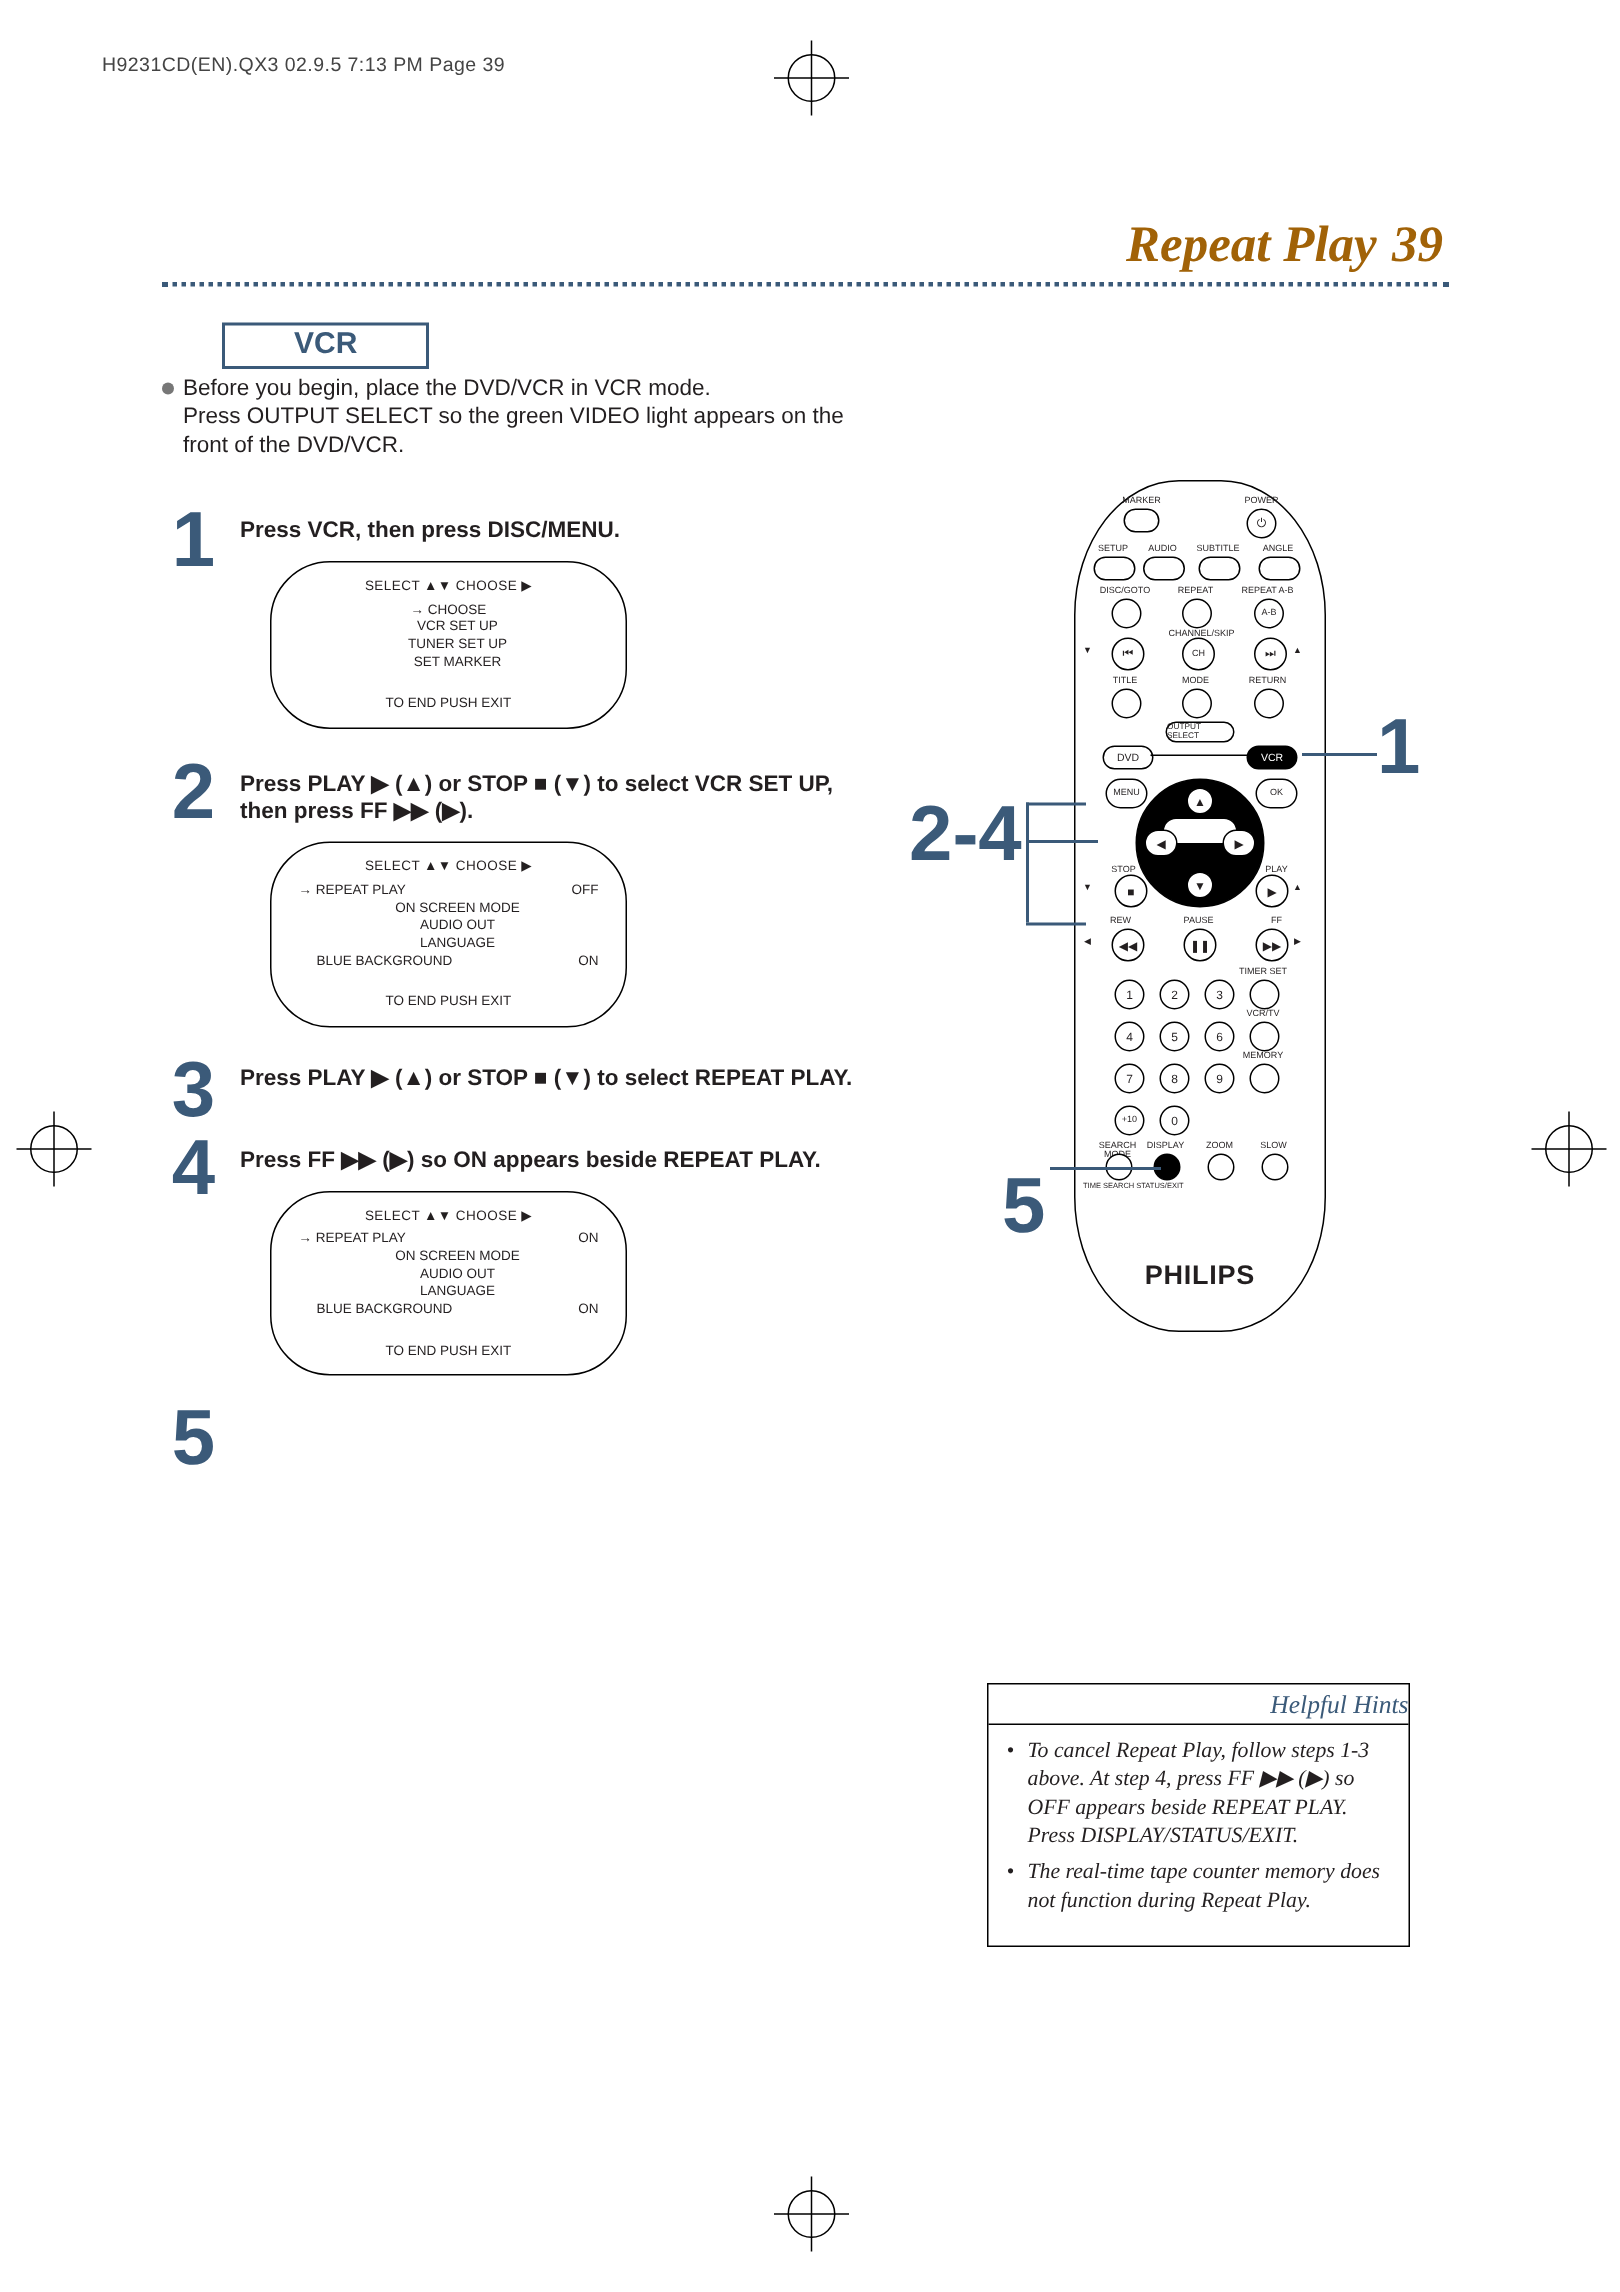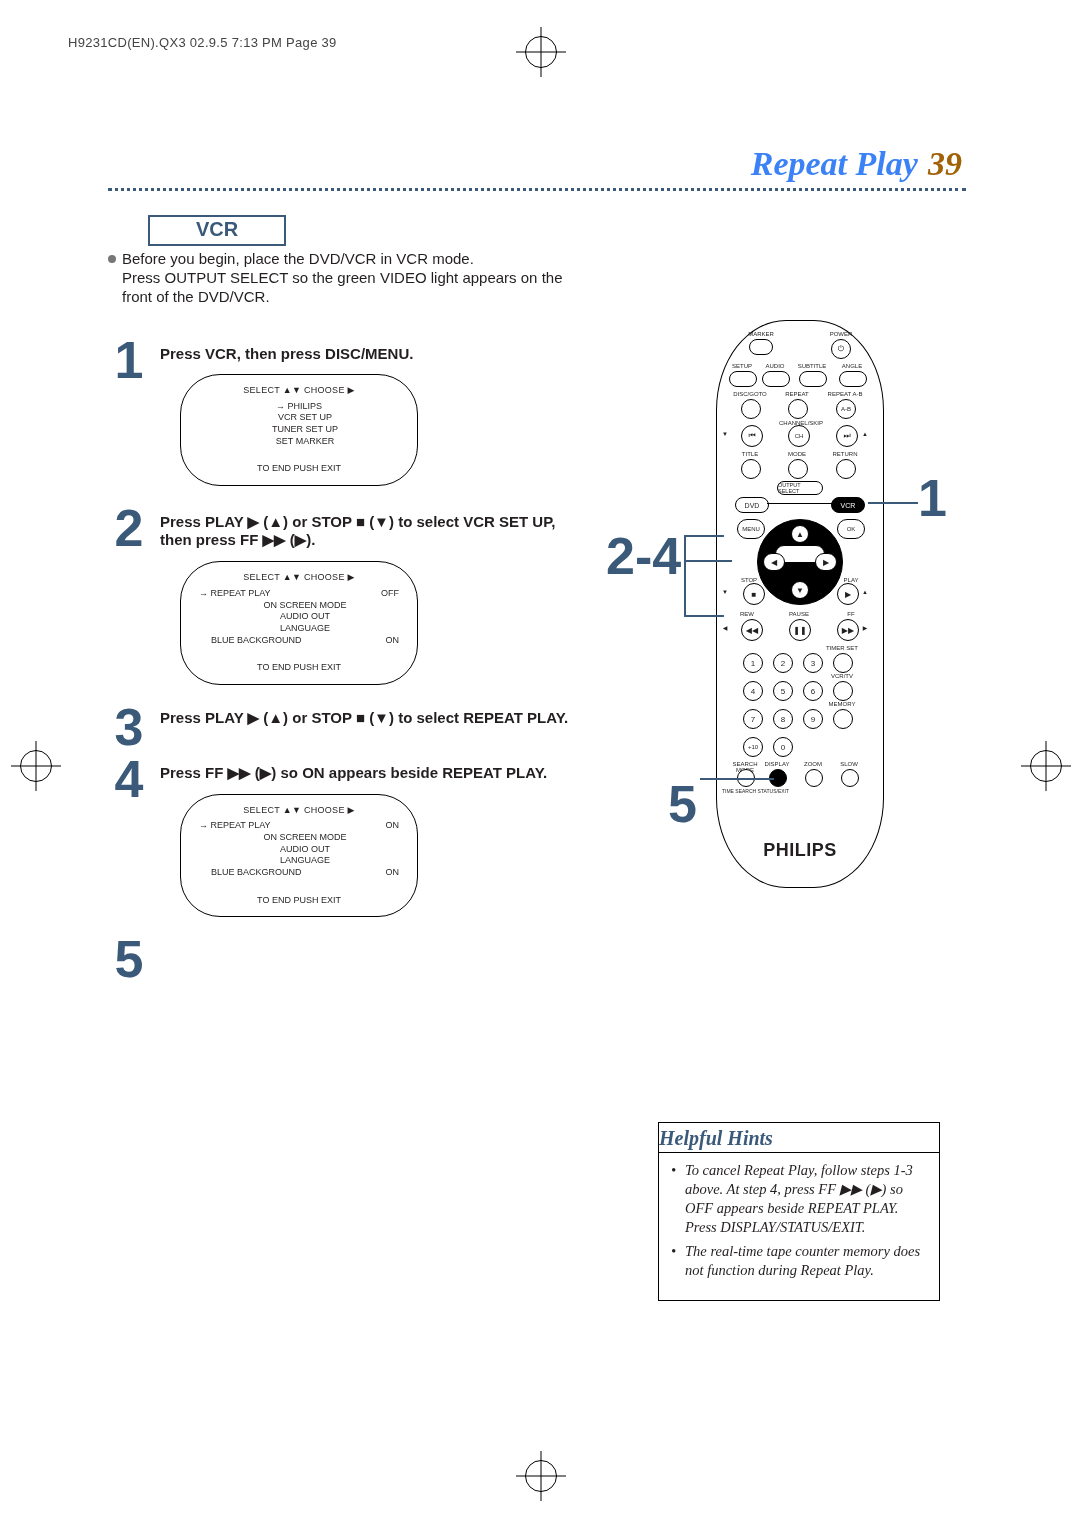--- a/index.html
+++ b/index.html
@@ -33,21 +33,21 @@
   .title-row{
     position:absolute; top:145px; right:0; left:0;
     text-align:right;
     padding-right:10px;
   }
   .title{
     font-family:Georgia,'Times New Roman',serif;
     font-style:italic;
     font-weight:700;
     font-size:34px;
-    color:#3b82f6;
+    color:#a16207;
   }
   .page-num{
     font-family:Georgia,'Times New Roman',serif;
     font-style:italic;
     font-weight:700;
     font-size:34px;
     color:#a16207;
     margin-left:6px;
   }
   .dotted{
@@ -170,25 +170,25 @@
   }
 
   
   .hints{
     position:absolute;
     top:1122px; left:550px;
     width:280px;
     border:1.5px solid #000;
   }
   .hints-head{
-    text-align:left;
+    text-align:right;
     font-family:Georgia,serif;
     font-style:italic;
-    font-weight:700;
-    font-size:20px;
+    font-weight:400;
+    font-size:17px;
     color:#3b5a79;
     padding:4px 0 2px;
     border-bottom:1px solid #000;
   }
   .hints-body{
     padding:8px 12px 14px;
     font-family:Georgia,serif;
     font-style:italic;
     font-size:14.5px;
     line-height:1.3;
@@ -227,21 +227,21 @@
   </div>
 
   <div class="steps">
 
     <div class="step">
       <div class="step-num">1</div>
       <div class="step-body">
         <b>Press VCR, then press DISC/MENU.</b>
         <div class="osd">
           <div class="head">SELECT ▲▼ CHOOSE ▶</div>
-          <div><span class="arrow">→ PHILIPS</span></div>
+          <div><span class="arrow">→ CHOOSE</span></div>
           <div class="indent">VCR SET UP</div>
           <div class="indent">TUNER SET UP</div>
           <div class="indent">SET MARKER</div>
           <div class="foot">TO END PUSH EXIT</div>
         </div>
       </div>
     </div>
 
     <div class="step">
       <div class="step-num">2</div>

